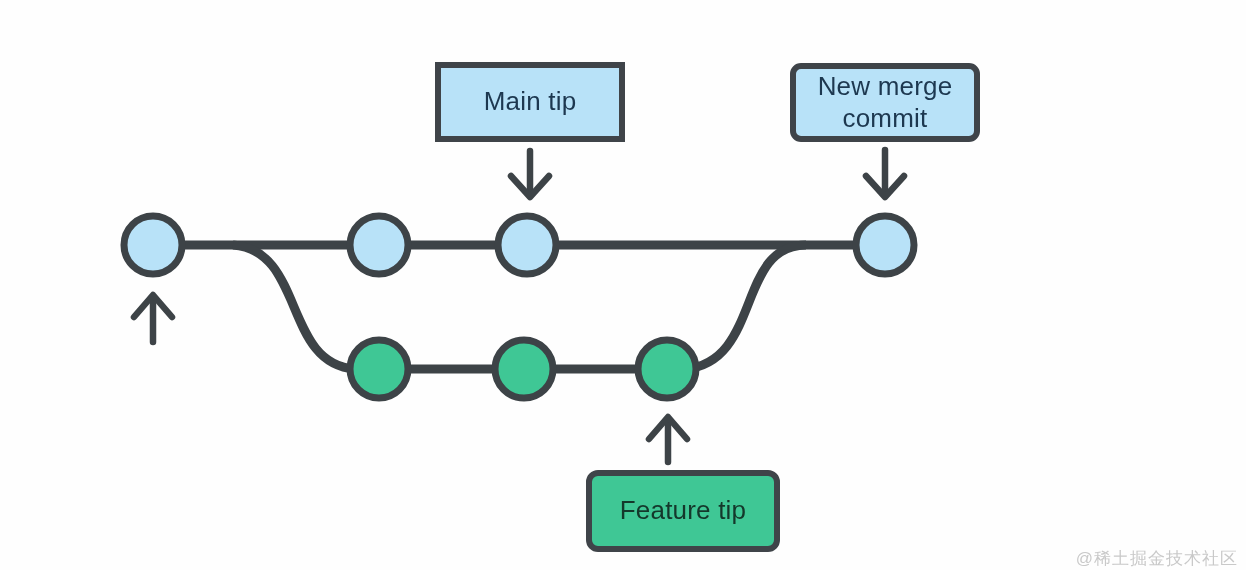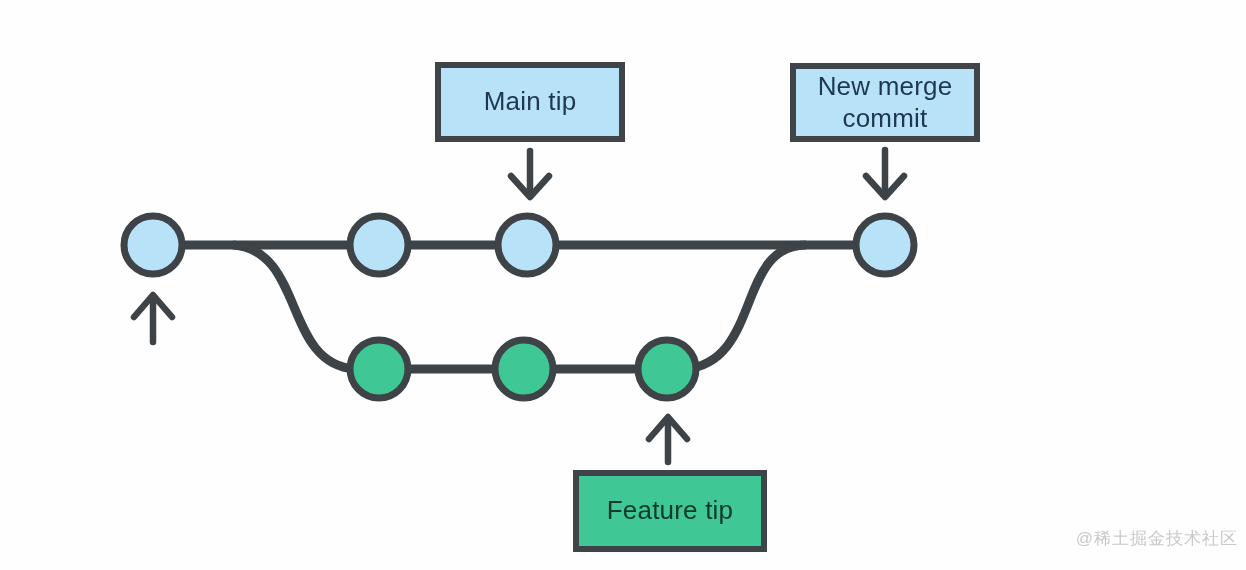--- a/index.html
+++ b/index.html
@@ -20,26 +20,26 @@
     display:flex;align-items:center;justify-content:center;
     text-align:center;
     font-size:26px;
     line-height:1.2;
     color:#1d3850;
     letter-spacing:0.2px;
   }
   .box-blue{background:#b8e2f8;}
   .box-green{background:#3fc795;color:#14382b;}
   #main-tip-box{left:435px;top:62px;width:190px;height:80px;}
-  #new-merge-box{left:790px;top:63px;width:190px;height:79px;padding:0 12px;}
+  #new-merge-box{left:790px;top:63px;width:190px;height:79px;padding:0 12px;border-radius:11px;}
   #common-base-box{left:59px;top:348px;width:191px;height:79px;}
-  #feature-tip-box{left:573px;top:470px;width:194px;height:82px;}
+  #feature-tip-box{left:586px;top:470px;width:194px;height:82px;border-radius:12px;}
   .watermark{
     position:absolute;
-    right:8px;bottom:20px;
+    right:8px;bottom:0;
     font-size:17px;
     color:#c9c9c9;
     letter-spacing:1px;
   }
 </style>
 </head>
 <body>
 
 <div class="canvas">
 

